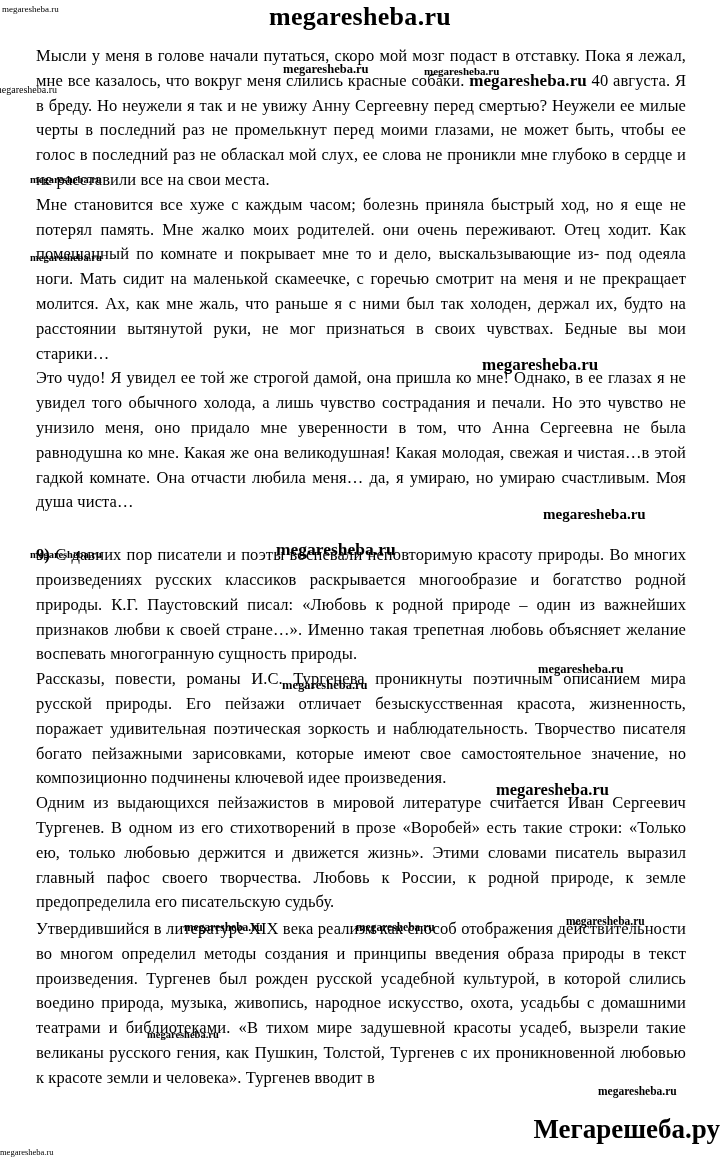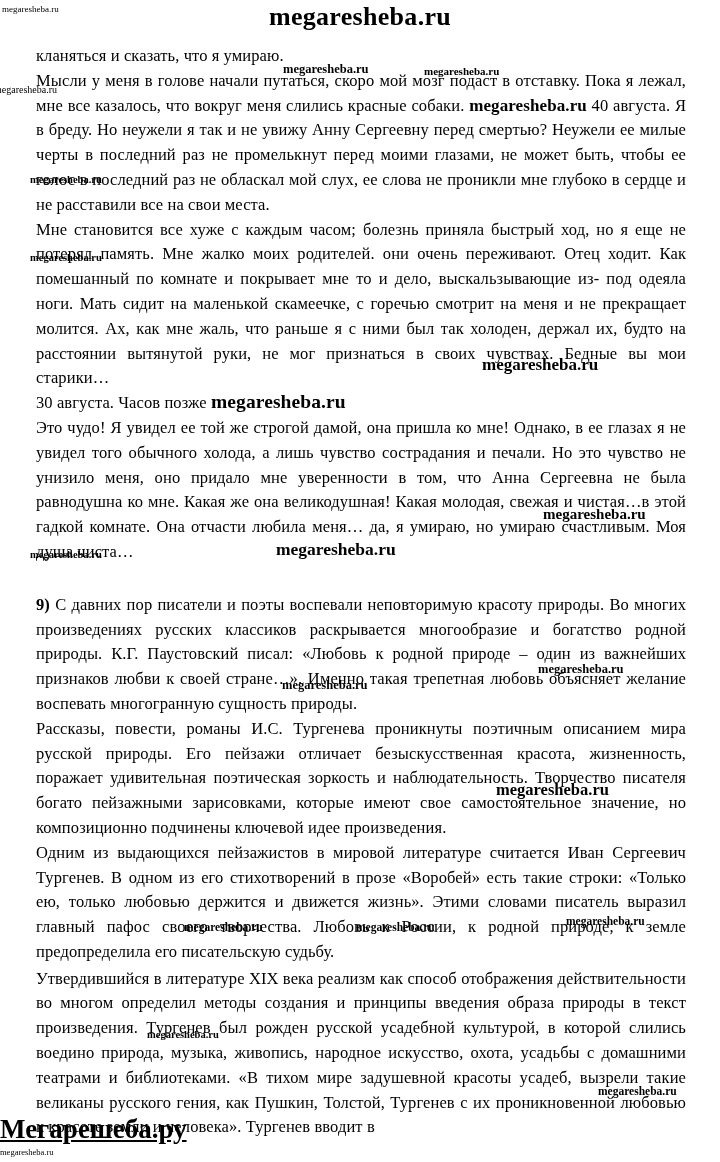--- a/index.html
+++ b/index.html
@@ -7,41 +7,36 @@
   .page{position:relative;width:720px;height:1162px;overflow:hidden;background:#fff;}
   .header{position:absolute;top:2px;left:0;width:100%;text-align:center;font-size:26px;font-weight:700;letter-spacing:.3px;}
   .content{position:absolute;top:44px;left:36px;width:650px;font-size:16.5px;line-height:24.8px;text-align:justify;letter-spacing:.1px;}
   .content p{margin:0;}
   p.gap-large{margin-top:28px;}
   p.gap-small{margin-top:2px;}
   .wm-inline{font-weight:700;font-size:17px;line-height:1;white-space:nowrap;}
   .wm-inline-lg{font-weight:700;font-size:19.5px;line-height:1;white-space:nowrap;}
   .wm{position:absolute;font-weight:700;white-space:nowrap;line-height:1;color:#000;}
   .wm.light{font-weight:400;}
-  .footer{position:absolute;left:0;top:1114px;width:100%;text-align:left;font-size:27px;font-weight:700;text-decoration:underline;}
+  .footer{position:absolute;left:0;top:1114px;width:100%;text-align:right;font-size:27px;font-weight:700;}
 </style>
 </head>
 <body>
 
 <div class="page">
 
   <div class="header">megaresheba.ru</div>
 
   <div class="content">
-    <p>кланяться и сказать, что я умираю.</p>
     <p>
       <span>Мысли у меня в голове начали путаться, скоро мой мозг подаст в отставку. Пока я лежал, мне все казалось, что вокруг меня слились красные собаки.</span>
       <b class="wm-inline">megaresheba.ru</b>
       <span>40 августа. Я в бреду. Но неужели я так и не увижу Анну Сергеевну перед смертью? Неужели ее милые черты в последний раз не промелькнут перед моими глазами, не может быть, чтобы ее голос в последний раз не обласкал мой слух, ее слова не проникли мне глубоко в сердце и не расставили все на свои места.</span>
     </p>
     <p>Мне становится все хуже с каждым часом; болезнь приняла быстрый ход, но я еще не потерял память. Мне жалко моих родителей. они очень переживают. Отец ходит. Как помешанный по комнате и покрывает мне то и дело, выскальзывающие из- под одеяла ноги. Мать сидит на маленькой скамеечке, с горечью смотрит на меня и не прекращает молится. Ах, как мне жаль, что раньше я с ними был так холоден, держал их, будто на расстоянии вытянутой руки, не мог признаться в своих чувствах. Бедные вы мои старики…</p>
-    <p>
-      <span>30 августа. Часов позже</span>
-      <b class="wm-inline-lg">megaresheba.ru</b>
-    </p>
     <p>Это чудо! Я увидел ее той же строгой дамой, она пришла ко мне! Однако, в ее глазах я не увидел того обычного холода, а лишь чувство сострадания и печали. Но это чувство не унизило меня, оно придало мне уверенности в том, что Анна Сергеевна не была равнодушна ко мне. Какая же она великодушная! Какая молодая, свежая и чистая…в этой гадкой комнате. Она отчасти любила меня… да, я умираю, но умираю счастливым. Моя душа чиста…</p>
     <p class="gap-large">
       <b>9)</b>
       <span>С давних пор писатели и поэты воспевали неповторимую красоту природы. Во многих произведениях русских классиков раскрывается многообразие и богатство родной природы. К.Г. Паустовский писал: «Любовь к родной природе – один из важнейших признаков любви к своей стране…». Именно такая трепетная любовь объясняет желание воспевать многогранную сущность природы.</span>
     </p>
     <p>Рассказы, повести, романы И.С. Тургенева проникнуты поэтичным описанием мира русской природы. Его пейзажи отличает безыскусственная красота, жизненность, поражает удивительная поэтическая зоркость и наблюдательность. Творчество писателя богато пейзажными зарисовками, которые имеют свое самостоятельное значение, но композиционно подчинены ключевой идее произведения.</p>
     <p>Одним из выдающихся пейзажистов в мировой литературе считается Иван Сергеевич Тургенев. В одном из его стихотворений в прозе «Воробей» есть такие строки: «Только ею, только любовью держится и движется жизнь». Этими словами писатель выразил главный пафос своего творчества. Любовь к России, к родной природе, к земле предопределила его писательскую судьбу.</p>
     <p class="gap-small">Утвердившийся в литературе XIX века реализм как способ отображения действительности во многом определил методы создания и принципы введения образа природы в текст произведения. Тургенев был рожден русской усадебной культурой, в которой слились воедино природа, музыка, живопись, народное искусство, охота, усадьбы с домашними театрами и библиотеками. «В тихом мире задушевной красоты усадеб, вызрели такие великаны русского гения, как Пушкин, Толстой, Тургенев с их проникновенной любовью к красоте земли и человека». Тургенев вводит в</p>
   </div>
 

